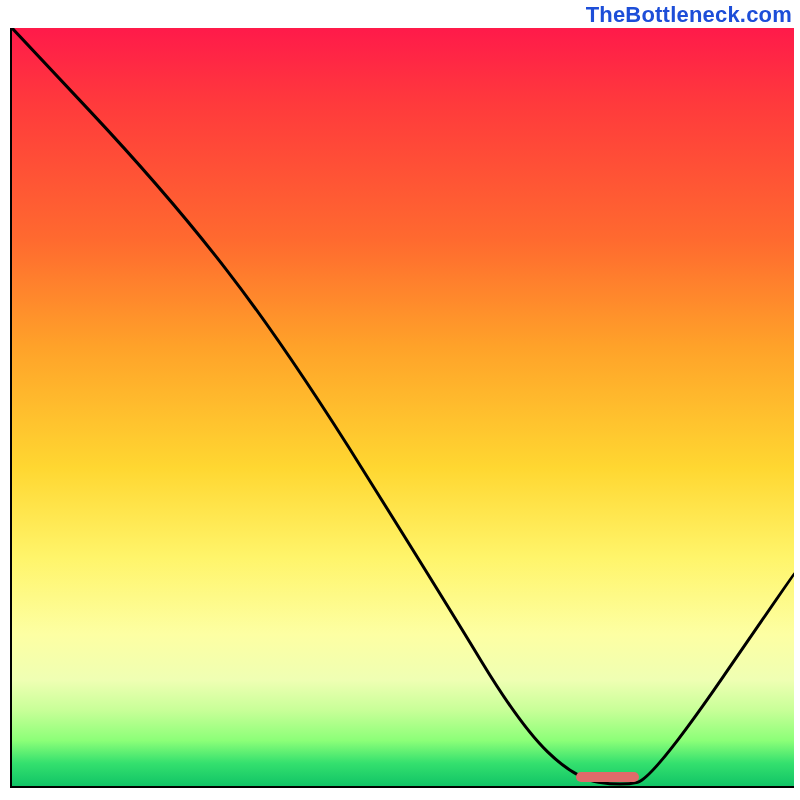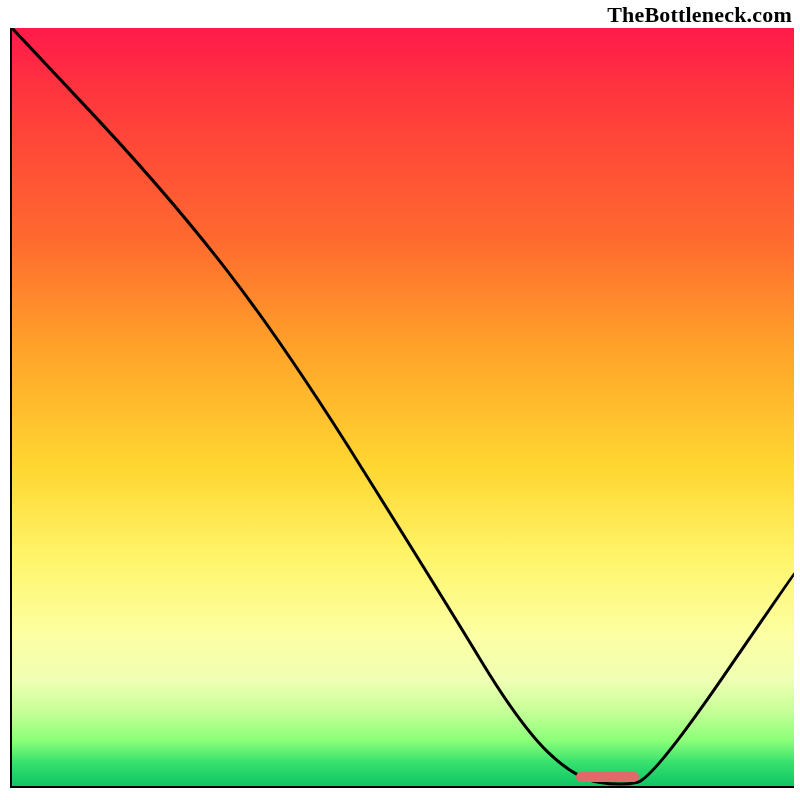--- a/index.html
+++ b/index.html
@@ -8,24 +8,24 @@
     width: 800px;
     height: 800px;
     background: #ffffff;
     position: relative;
     overflow: hidden;
   }
   .watermark {
     position: absolute;
     top: 2px;
     right: 8px;
-    font-family: Liberation Serif, serif;
+    font-family: Liberation Sans, sans-serif;
     font-size: 22px;
     font-weight: bold;
-    color: #000000;
+    color: #1d4ed8;
     z-index: 10;
     letter-spacing: 0.2px;
   }
   .plot {
     position: absolute;
     left: 10px;
     top: 28px;
     width: 784px;
     height: 760px;
     box-sizing: border-box;

